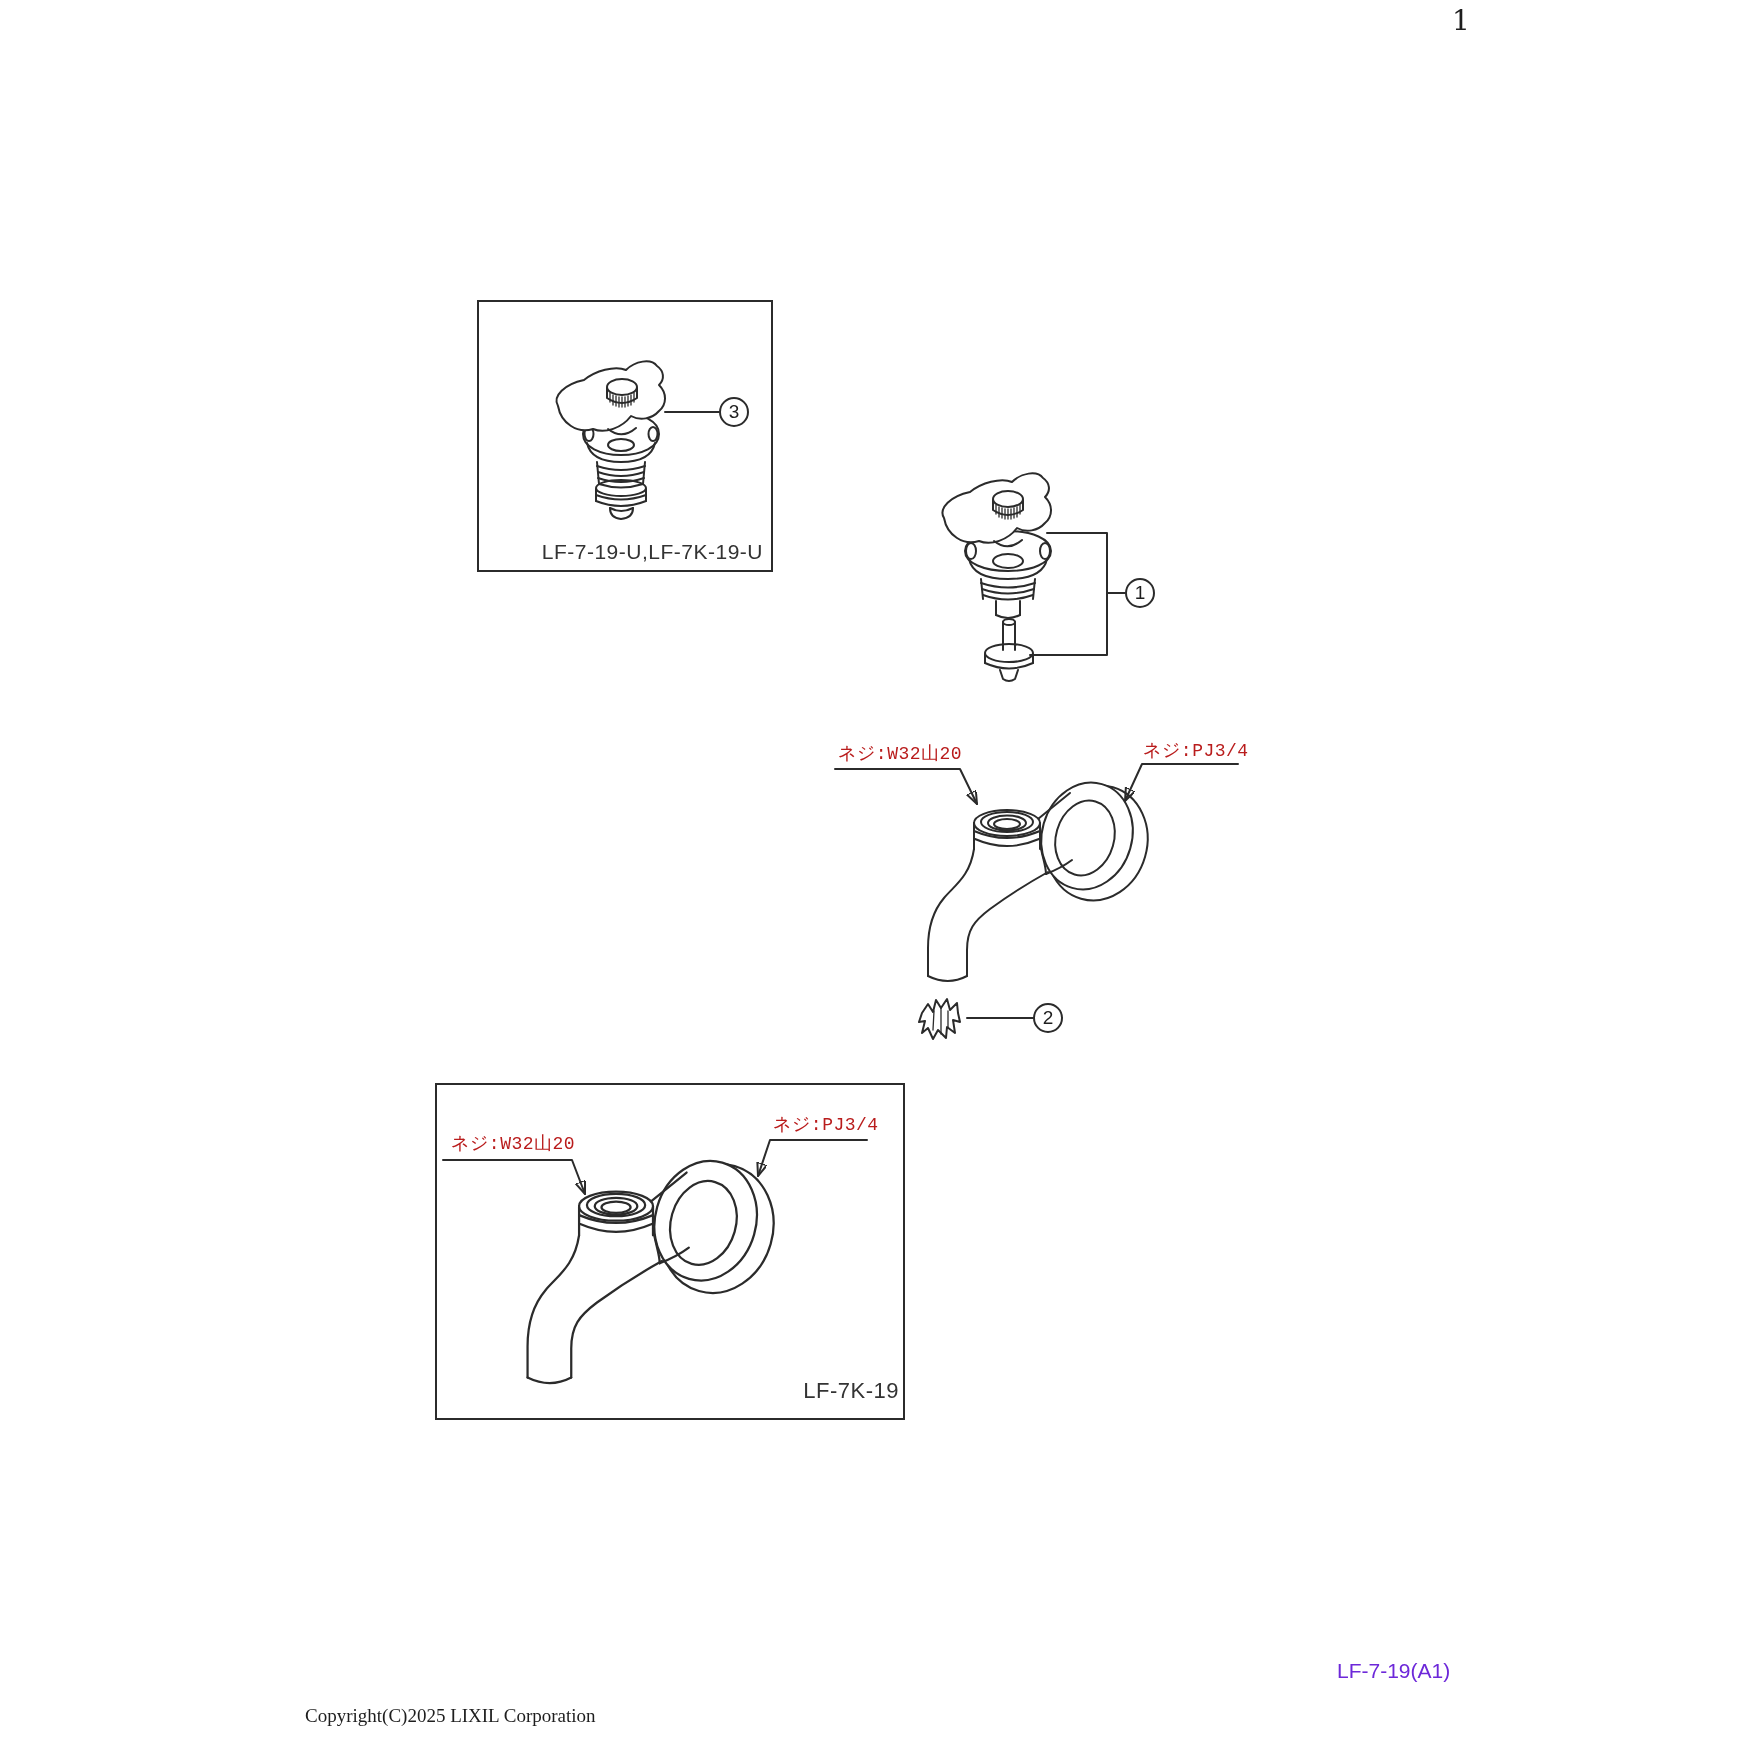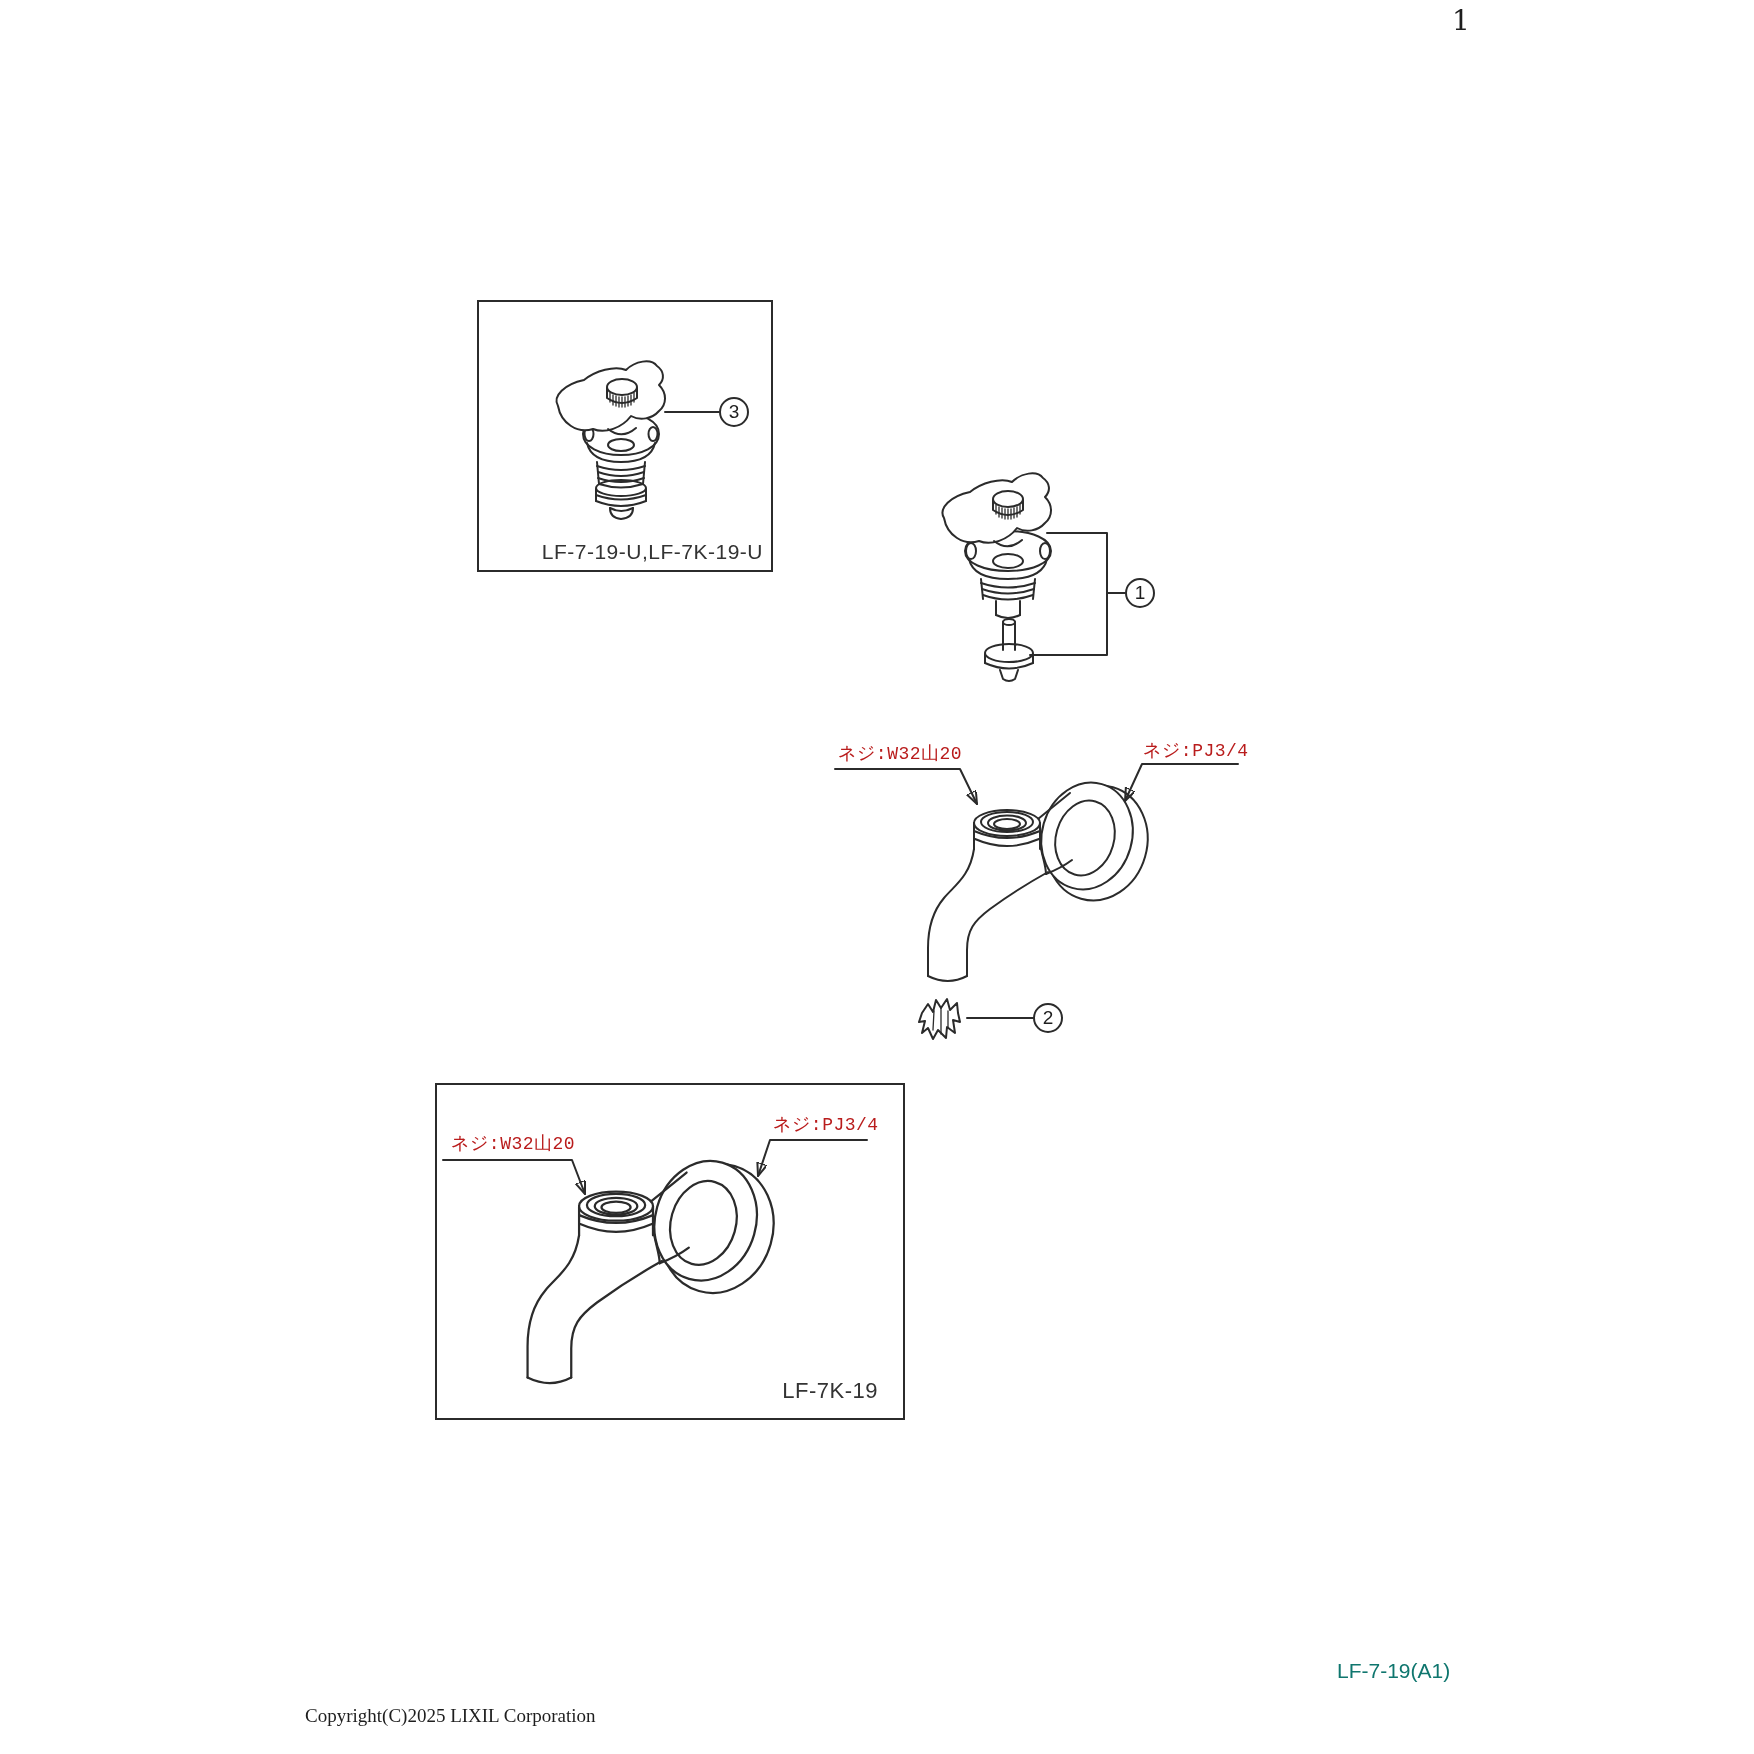--- a/index.html
+++ b/index.html
@@ -18,40 +18,40 @@
     font-family:"DejaVu Serif",serif;font-size:28px;color:#1e1e1e;
   }
   .pbox{position:absolute;border:2px solid #2b2b2b;background:transparent;}
   .boxA{left:477px;top:300px;width:292px;height:268px;}
   .boxB{left:435px;top:1083px;width:466px;height:333px;}
   .boxlabel{
     position:absolute;font-family:"Liberation Sans",sans-serif;
     font-size:21px;color:#333;letter-spacing:0.5px;white-space:nowrap;
   }
   .boxlabel.a{right:8px;bottom:6px;margin-left:28px;}
-  .boxlabel.b{right:25px;bottom:14px;font-size:22px;}
+  .boxlabel.b{right:4px;bottom:14px;font-size:22px;}
   .callout{
     position:absolute;width:30px;height:30px;box-sizing:border-box;
     border:2px solid #2b2b2b;border-radius:50%;background:#fff;
     font-size:19px;line-height:26px;text-align:center;color:#1e1e1e;
   }
   .c1{left:1125px;top:578px;}
   .c2{left:1033px;top:1003px;}
   .c3{left:719px;top:397px;}
   .nezi{
     position:absolute;font-family:"Liberation Mono","DejaVu Serif",serif;
     font-size:18px;color:#b91c1c;white-space:nowrap;letter-spacing:0.5px;
   }
   .nw-main{left:838px;top:741px;}
   .np-main{left:1143px;top:738px;}
   .nw-box{left:451px;top:1131px;}
   .np-box{left:773px;top:1112px;}
   .doccode{
     position:absolute;left:1337px;top:1659px;
-    font-family:"Liberation Sans",sans-serif;font-size:21px;color:#0f766e;
+    font-family:"Liberation Sans",sans-serif;font-size:21px;color:#6d28d9;
   }
   .footer-copy{
     position:absolute;left:305px;top:1705px;
     font-family:Liberation Serif, serif;font-size:19px;color:#1e1e1e;white-space:nowrap;
   }
   .footer-site{
     position:absolute;left:705px;top:1703px;
     font-family:"Liberation Mono","DejaVu Serif",serif;font-size:19px;color:#1e1e1e;white-space:nowrap;
   }
 </style>

